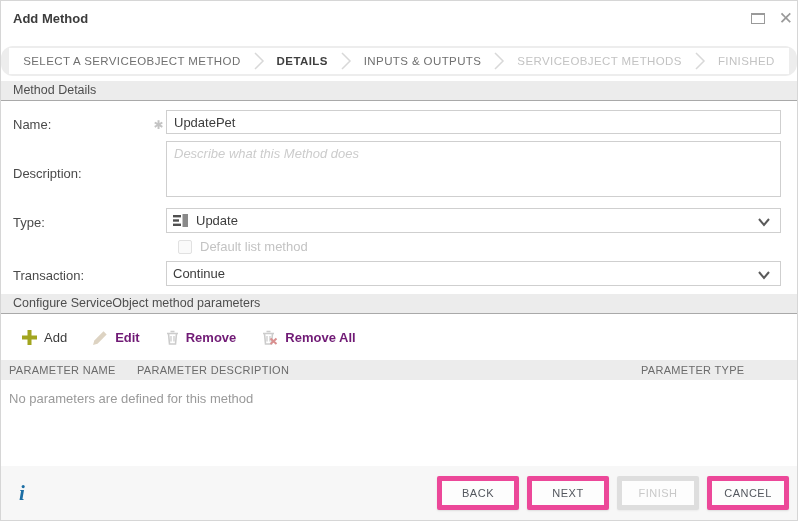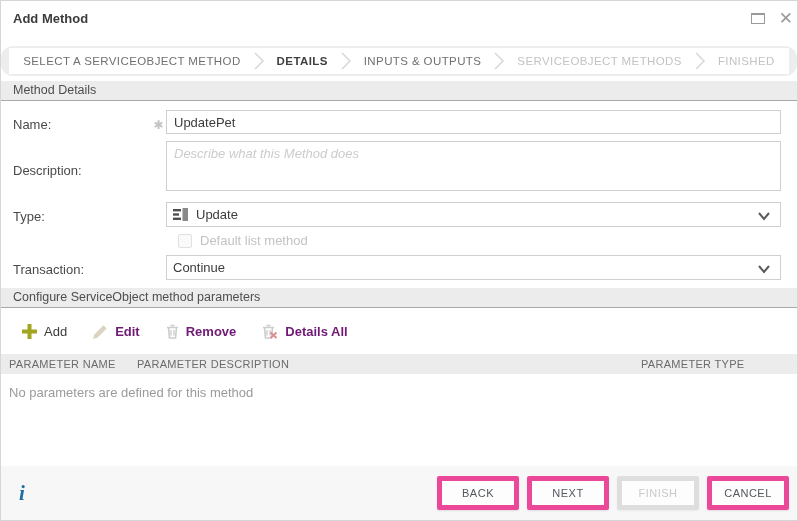--- a/index.html
+++ b/index.html
@@ -97,21 +97,21 @@
 
   .text-input {
     width: 100%; height: 24px;
     border: 1px solid #cfcfcf;
     padding: 0 7px;
     font-family: "Liberation Sans", sans-serif;
     font-size: 13px; color: #3c3c3c;
     outline: none;
   }
   .textarea {
-    width: 100%; height: 50px;
+    width: 100%; height: 56px;
     border: 1px solid #cfcfcf;
     padding: 4px 7px;
     font-family: "Liberation Sans", sans-serif;
     font-size: 13px; color: #3c3c3c;
     resize: none; outline: none;
   }
   .textarea::placeholder { color: #ccc; font-style: italic; }
 
   .selectbox {
     width: 100%; height: 25px;
@@ -346,21 +346,21 @@
       <span>Remove</span>
     </div>
     <div class="tool-btn disabled">
       <span class="ticon">
         <svg width="16" height="15" viewBox="0 0 16 15">
           <path d="M1 3.5h11M4.5 1.5h4M2.5 3.5l1 10.5h6l1-10.5" stroke="#cccccc" stroke-width="1.6" fill="none"></path>
           <path d="M5 6v5.5M8 6v5.5" stroke="#cccccc" stroke-width="1.3" fill="none"></path>
           <path d="M8.5 8.5l6 5.5M14.5 8.5l-6 5.5" stroke="#d98f8f" stroke-width="2" fill="none"></path>
         </svg>
       </span>
-      <span>Details All</span>
+      <span>Remove All</span>
     </div>
   </div>
 
   <div class="params-table-header">
     <div class="col1">PARAMETER NAME</div>
     <div class="col2">PARAMETER DESCRIPTION</div>
     <div class="col3">PARAMETER TYPE</div>
   </div>
 
   <div class="empty-message">No parameters are defined for this method</div>

